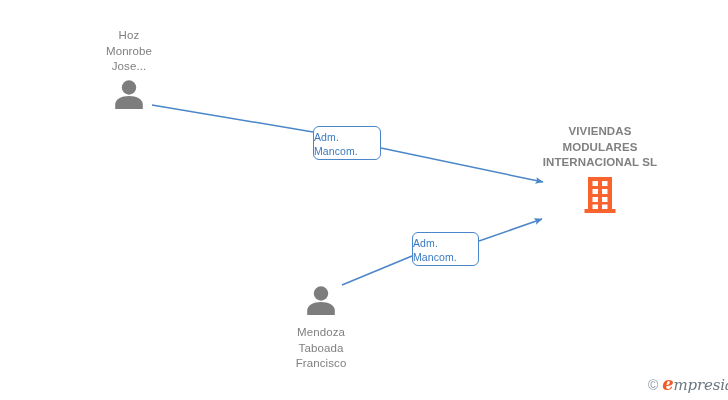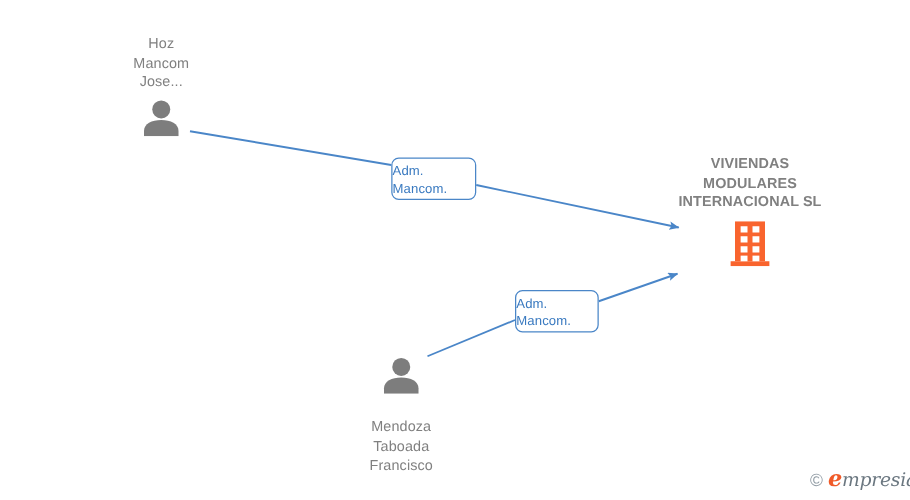--- a/index.html
+++ b/index.html
@@ -49,21 +49,21 @@
     top: 28px;
   }
   #person-hoz .person-icon {
     margin-top: 4px;
   }
   #person-mendoza {
     left: 256px;
     top: 285px;
   }
   #person-mendoza .person-label {
-    margin-top: 20px;
+    margin-top: 10px;
   }
 
   
   #company-node {
     position: absolute;
     left: 529px;
     top: 124px;
     width: 142px;
     text-align: center;
   }
@@ -151,21 +151,21 @@
 
     <line x1="381" y1="148" x2="543" y2="182" stroke="#4a86c8" stroke-width="1.5" marker-end="url(#arrow)"></line>
 
     <line x1="342" y1="285" x2="412" y2="256" stroke="#4a86c8" stroke-width="1.5"></line>
 
     <line x1="479" y1="241" x2="542" y2="219" stroke="#4a86c8" stroke-width="1.5" marker-end="url(#arrow)"></line>
   </svg>
 
   <div id="person-hoz" class="person-node">
     <div class="person-label">Hoz
-Mancom
+Monrobe
 Jose...</div>
     <svg class="person-icon" width="34" height="30" viewBox="0 0 34 30" xmlns="http://www.w3.org/2000/svg">
       <circle cx="17" cy="8.5" r="7.2" fill="#7d7d7d"></circle>
       <path d="M3.2,30 L3.2,25.5 C3.2,20.2 9.4,17 17,17 C24.6,17 30.8,20.2 30.8,25.5 L30.8,30 Z" fill="#7d7d7d"></path>
     </svg>
   </div>
 
   <div id="person-mendoza" class="person-node">
     <svg class="person-icon" width="34" height="30" viewBox="0 0 34 30" xmlns="http://www.w3.org/2000/svg">
       <circle cx="17" cy="8.5" r="7.2" fill="#7d7d7d"></circle>

